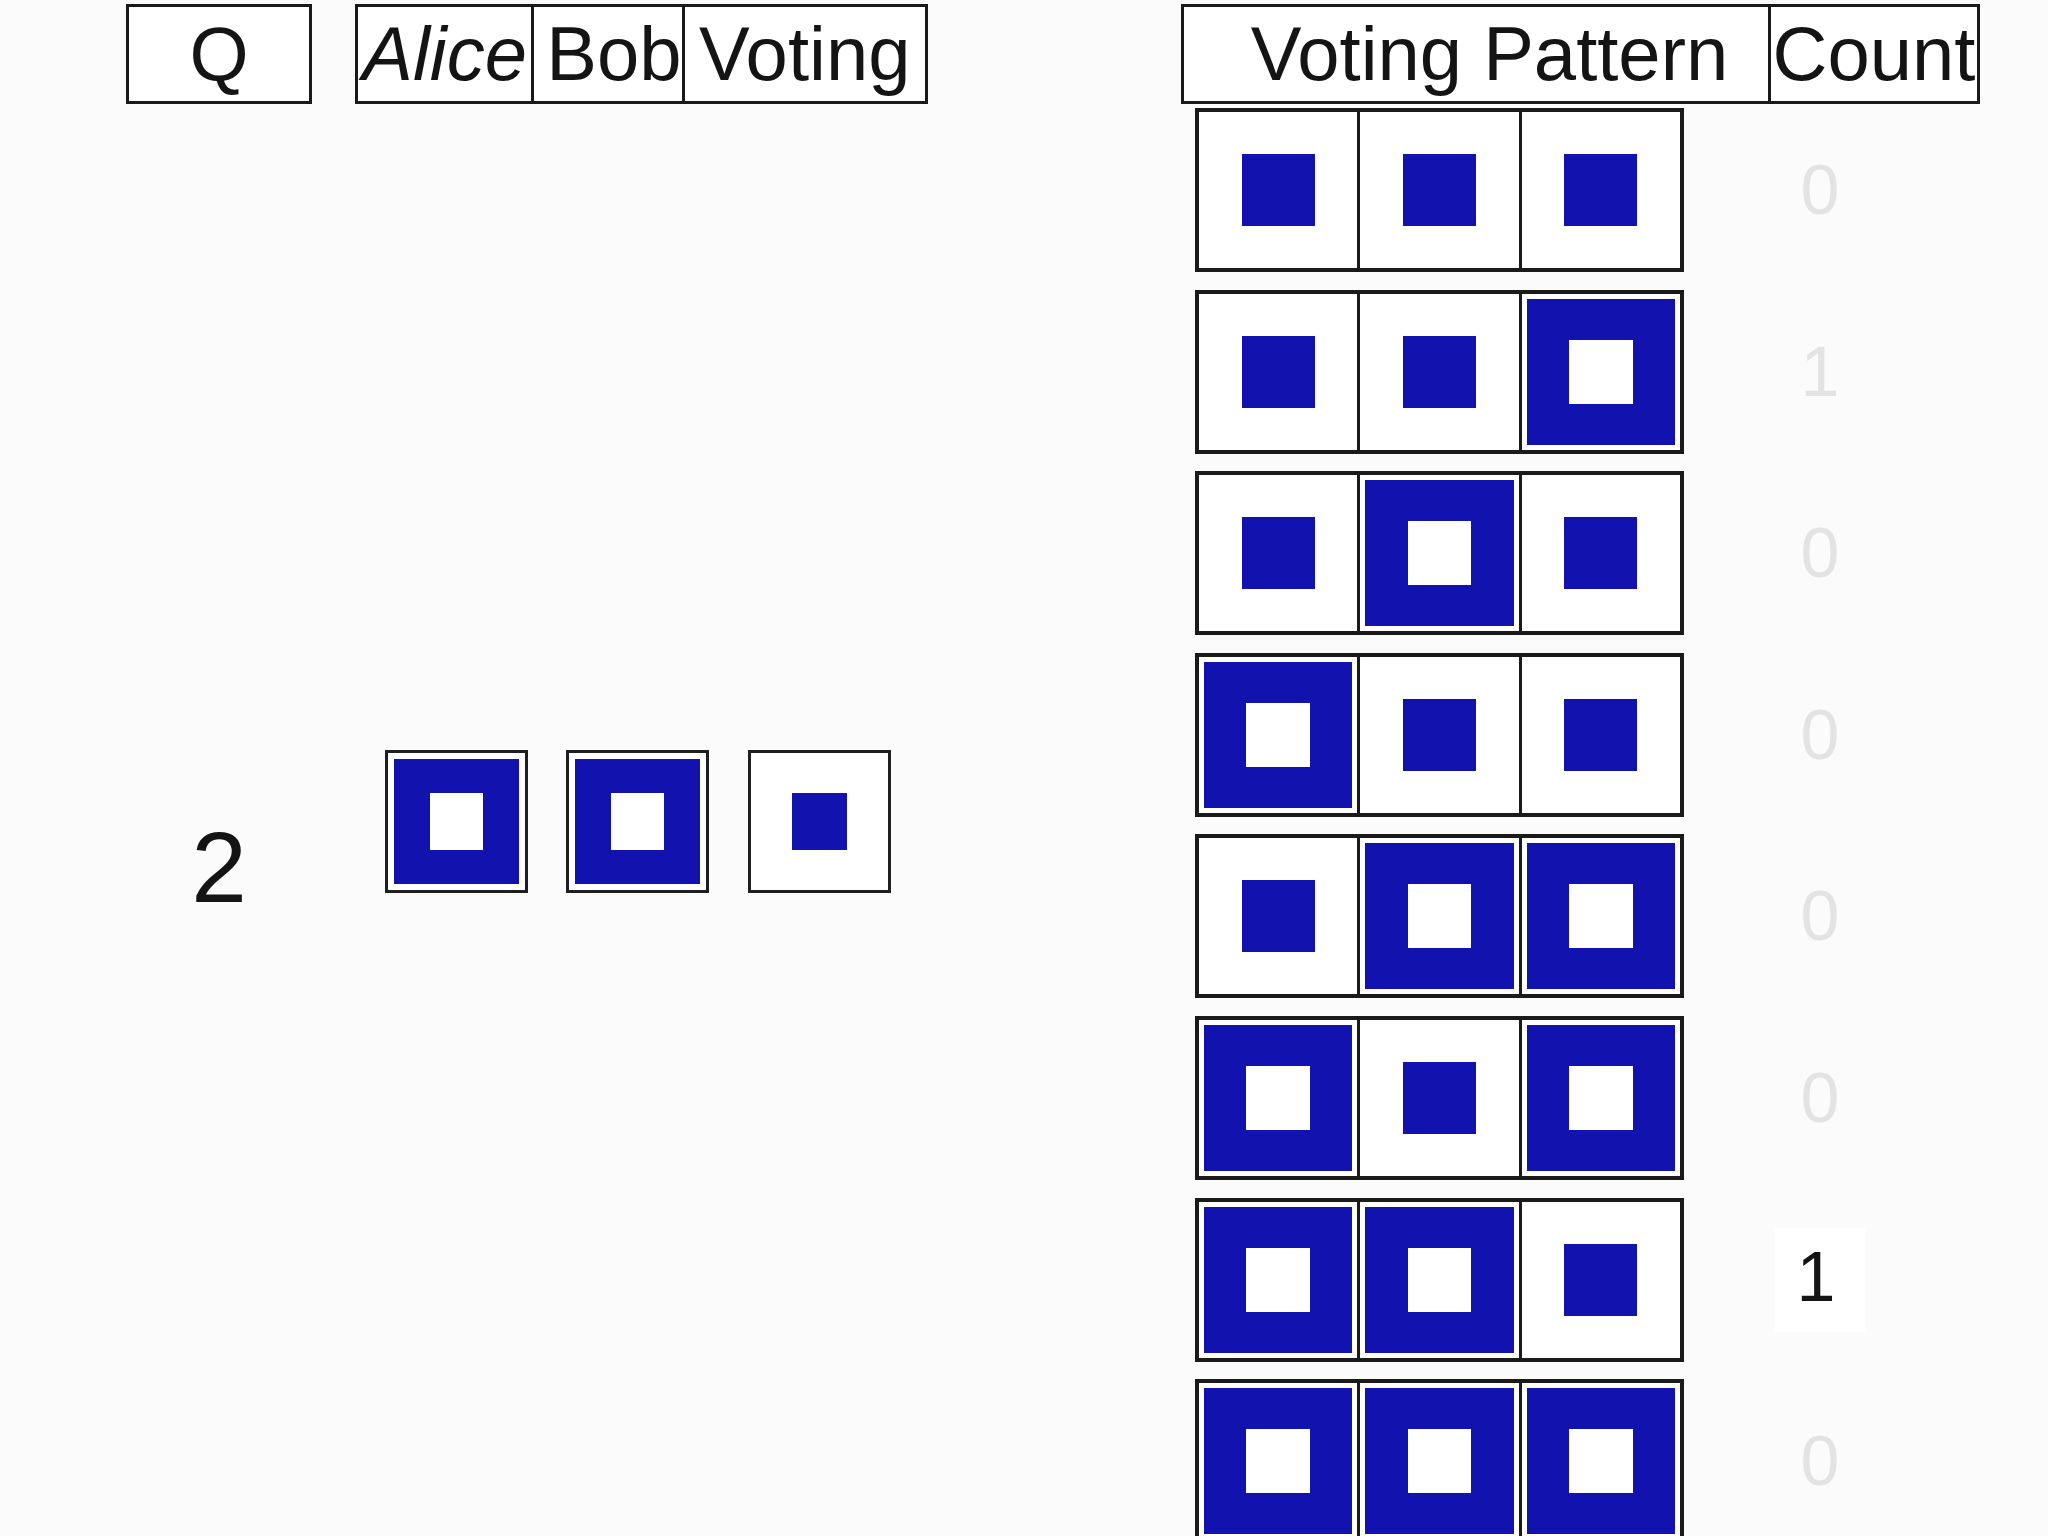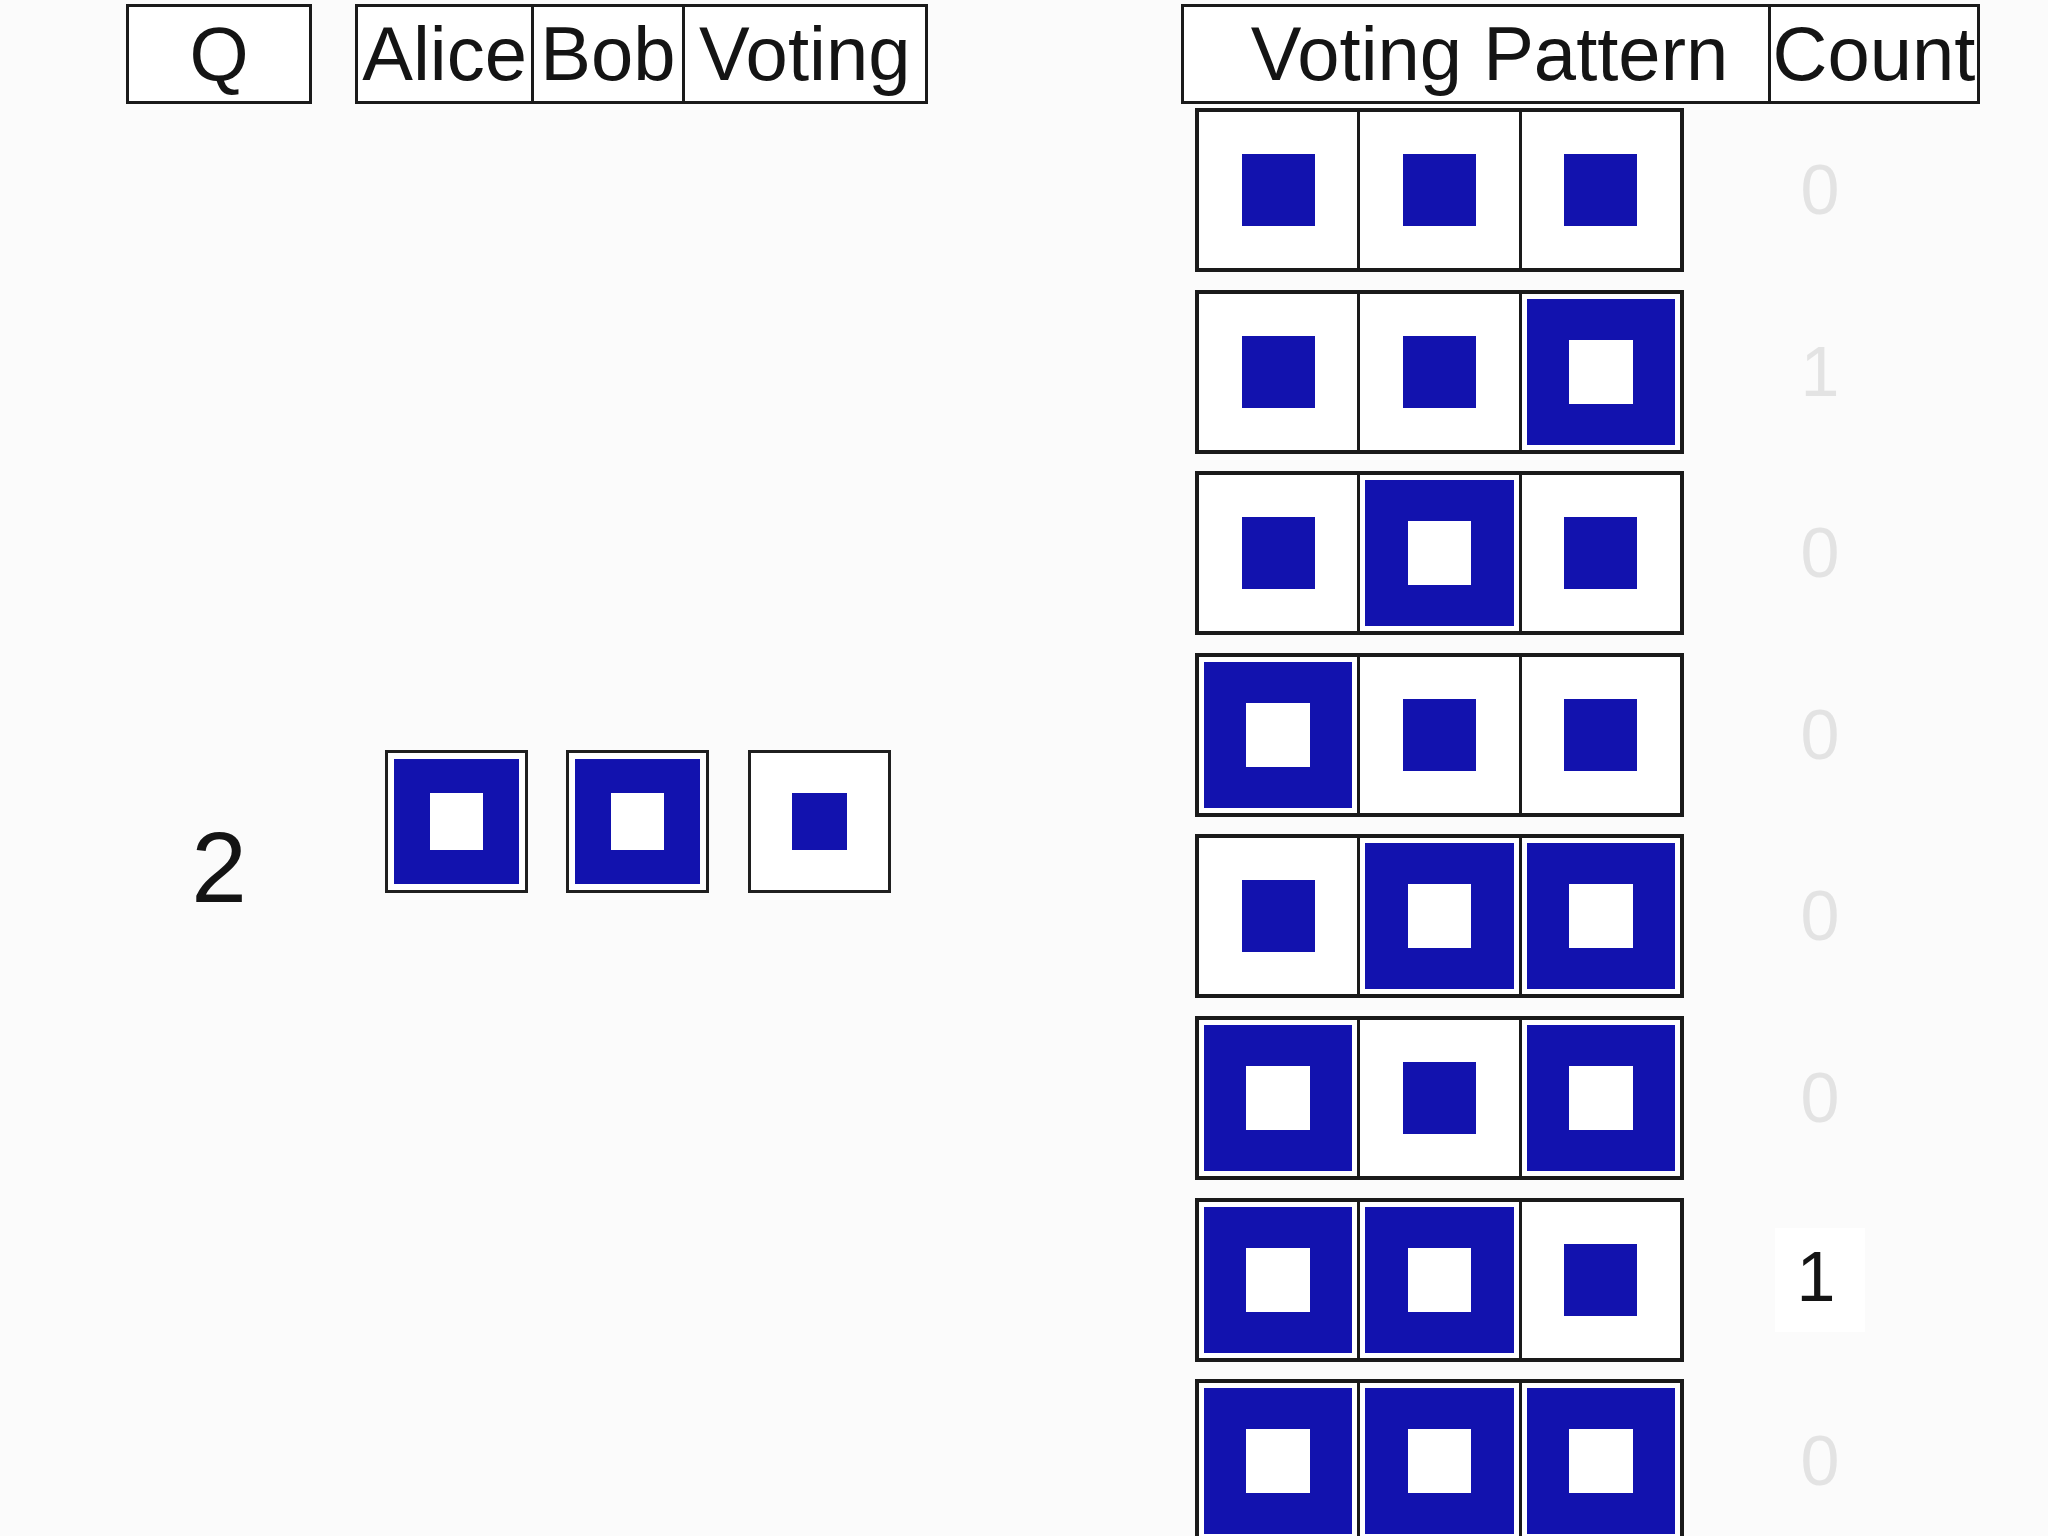--- a/index.html
+++ b/index.html
@@ -15,22 +15,22 @@
     display:flex; align-items:center; justify-content:center;
     font-size:76px; line-height:1; white-space:nowrap;
   }
   .q-box      { left:126px;  width:186px; }
   .voters-box { left:355px;  width:573px; padding:0; justify-content:stretch; }
   .voters-box .vcell {
     height:100%; display:flex; align-items:center; justify-content:center;
     box-sizing:border-box;
   }
   .voters-box .vcell + .vcell { border-left:3px solid #1a1a1a; }
-  .vcell.alice   { width:175px; }
-  .vcell.bob     { width:152px; }
+  .vcell.alice   { width:175px;font-style:italic; }
+  .vcell.bob     { width:152px;justify-content:flex-end; }
   .vcell.charlie { width:246px; }
   .vp-box    { left:1181px; width:617px; }
   .count-box { left:1768px; width:212px; }
 
   
   .q-label {
     position:absolute; left:126px; width:186px; top:812px;
     text-align:center; font-size:100px; line-height:110px; color:#141414;
   }
   .vote-box {

